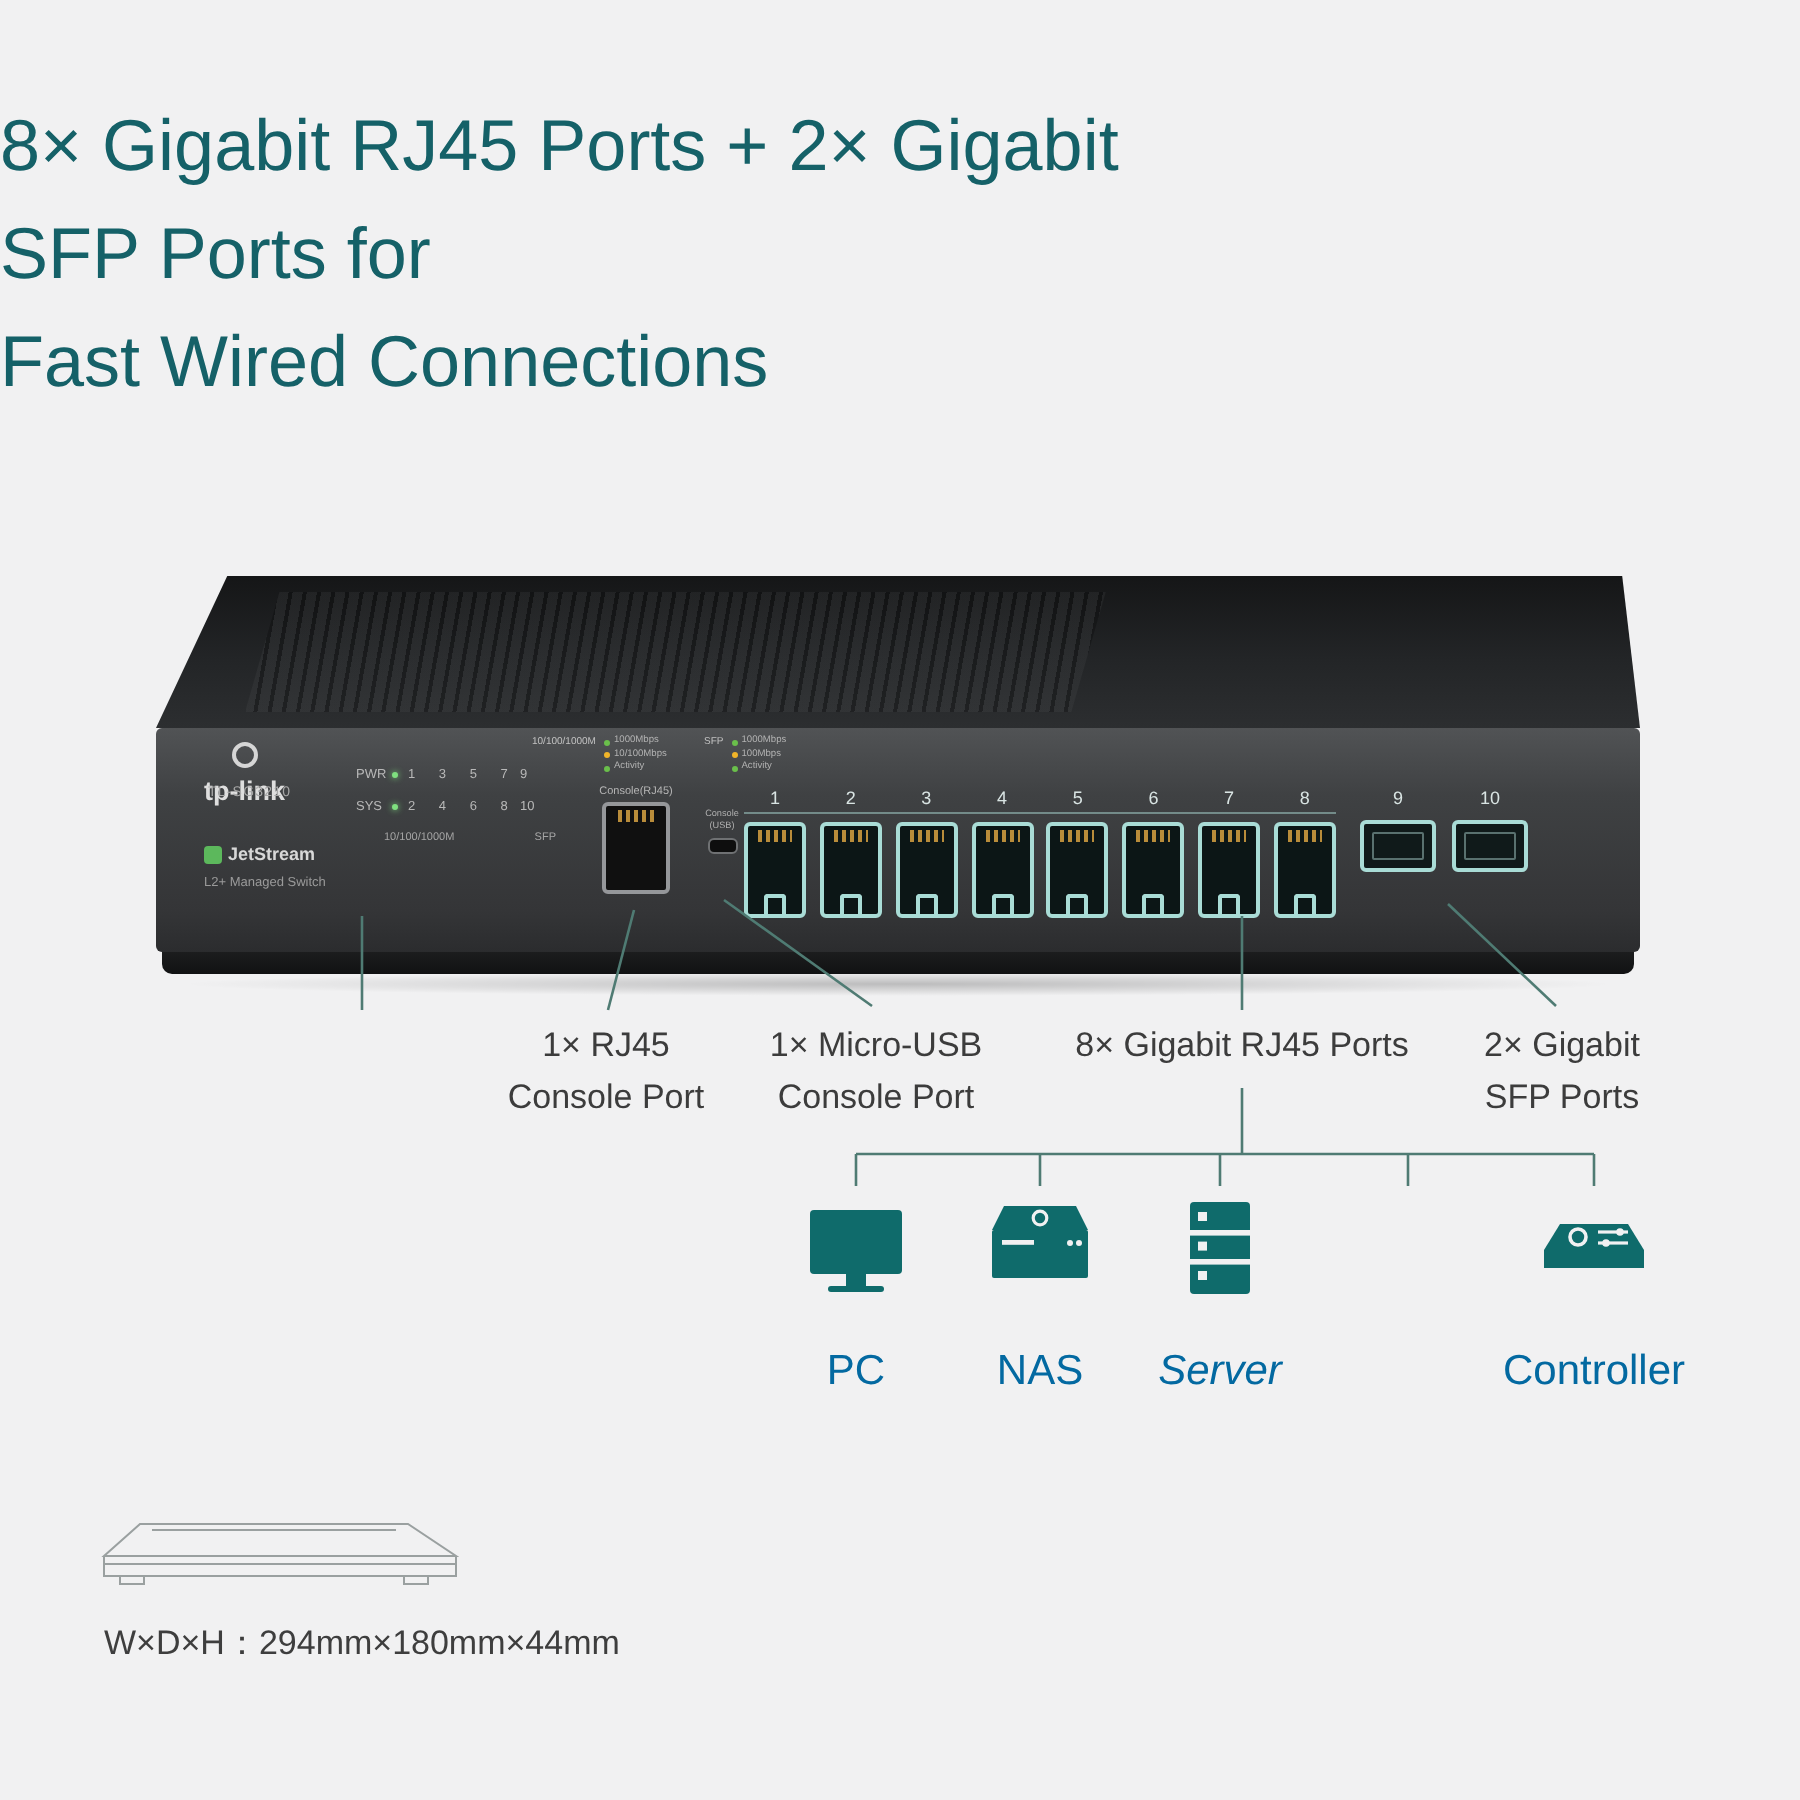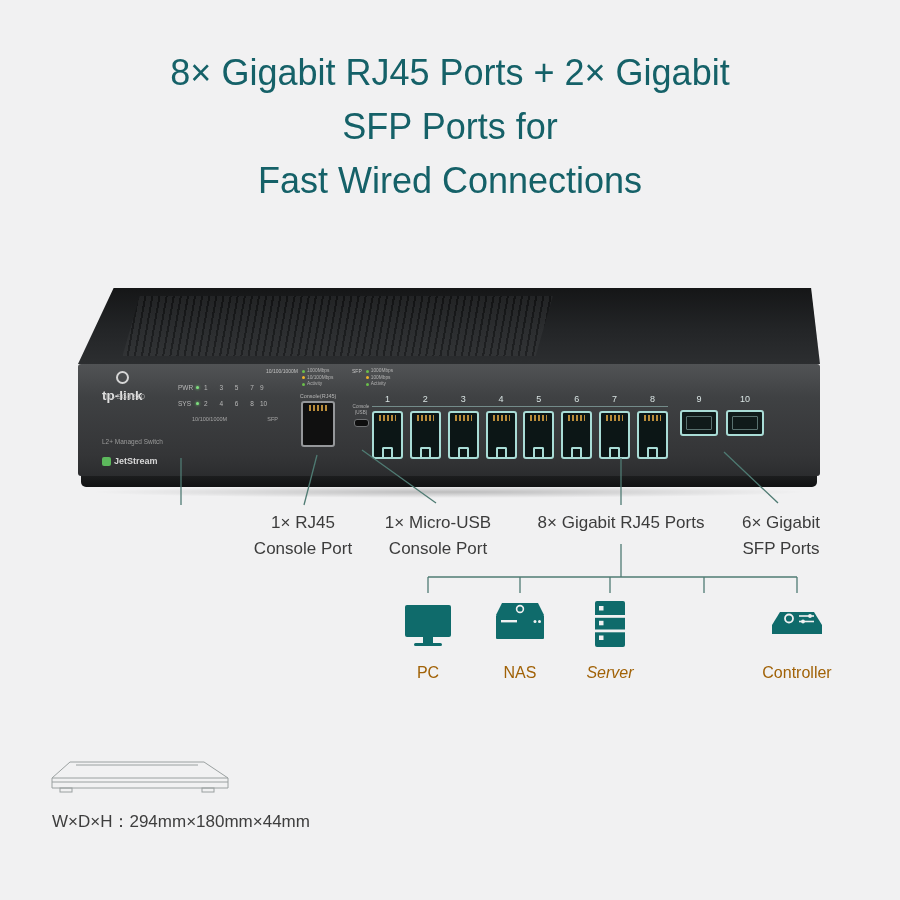--- a/index.html
+++ b/index.html
@@ -1,20 +1,20 @@
 <!DOCTYPE html>
 <html><head>
 <meta charset="utf-8">
 <style>
   html,body{margin:0;padding:0;background:#e9e9ea;}
   .page{position:relative;width:900px;height:900px;background:#f1f1f2;overflow:hidden;
         font-family:"Liberation Sans","DejaVu Sans",sans-serif;margin:0 auto;}
 
   
-  .title{position:absolute;top:46px;left:0;width:100%;text-align:center;
+  .title{position:absolute;top:46px;left:0;width:100%;
          color:#156168;font-size:36px;line-height:54px;font-weight:400;}
 
   
   .switch{position:absolute;left:78px;top:288px;width:742px;height:206px;}
   .sw-top{position:absolute;left:0;top:0;width:100%;height:76px;
           background:linear-gradient(180deg,#151617,#232527 55%,#2c2e30);
           clip-path:polygon(4.8% 0,98.8% 0,100% 100%,0 100%);}
   .sw-vents{position:absolute;left:6%;top:8px;width:58%;height:60px;opacity:.45;
           background:repeating-linear-gradient(100deg,rgba(0,0,0,.55) 0 2px,rgba(90,92,94,.35) 2px 7px);
           clip-path:polygon(4% 0,100% 0,96% 100%,0 100%);}
@@ -24,21 +24,21 @@
           background:linear-gradient(180deg,#1c1d1e,#111213);}
   .sw-shadow{position:absolute;left:10px;right:10px;top:198px;height:12px;
           background:radial-gradient(ellipse at center,rgba(0,0,0,.22),rgba(0,0,0,0) 70%);}
 
   .fp{position:absolute;inset:0;color:#c9c9c9;}
   .fp-logo{position:absolute;left:24px;top:7px;display:flex;align-items:center;gap:4px;
            color:#dedede;font-weight:bold;font-size:13.5px;flex-direction:column;}
   .logo-ring{display:inline-block;width:9px;height:9px;border:2.5px solid #d6d6d6;border-radius:50%;}
   .fp-model{position:absolute;left:26px;top:29px;font-size:7px;color:#a8a8a8;letter-spacing:.6px;}
   .fp-jet{position:absolute;left:24px;top:58px;display:flex;align-items:flex-end;gap:3px;
-          font-size:9px;font-weight:bold;color:#d8d8d8;margin-top:34px;}
+          font-size:9px;font-weight:bold;color:#d8d8d8;}
   .jet-badge{width:9px;height:9px;border-radius:2px;background:#5cb85c;}
   .fp-l2{position:absolute;left:24px;top:74px;font-size:6.5px;color:#9a9a9a;}
 
   .fp-led{position:absolute;left:100px;top:20px;width:100px;font-size:6.5px;color:#b8b8b8;}
   .led-row{display:flex;align-items:center;margin-bottom:9px;}
   .ll{width:18px;}
   .ldot{width:3px;height:3px;border-radius:50%;background:#7fe07f;box-shadow:0 0 3px #7fe07f;margin-right:5px;}
   .lnums{letter-spacing:5px;width:56px;}
   .cap{font-size:5.5px;color:#a5a5a5;}
   .led-caps{display:flex;justify-content:space-between;width:86px;margin-left:14px;}
@@ -87,21 +87,21 @@
   .callout{position:absolute;text-align:center;color:#3c3c3c;font-size:17px;line-height:26px;}
   .co-0{left:101px;top:510px;width:160px;}
   .co-1{left:233px;top:510px;width:140px;}
   .co-2{left:358px;top:510px;width:160px;}
   .co-3{left:511px;top:510px;width:220px;}
   .co-4{left:706px;top:510px;width:150px;}
 
   
   .dev{position:absolute;top:596px;width:96px;text-align:center;}
   .dev svg{display:block;margin:0 auto;}
-  .dev-label{margin-top:12px;font-size:16px;color:#a16207;}
+  .dev-label{margin-top:22px;font-size:21px;color:#0369a1;}
   .dev-0{left:380px;} .dev-1{left:472px;} .dev-2{left:562px;font-style:italic;} .dev-3{left:656px;} .dev-4{left:749px;}
 
   
   .dim-svg{position:absolute;left:46px;top:748px;}
   .dim-text{position:absolute;left:52px;top:810px;font-size:17px;color:#3e3e3e;}
 </style>
 </head>
 <body>
 
 <div class="page">
@@ -255,21 +255,21 @@
   </div>
   <div class="callout co-2">
     <div>1× Micro-USB</div>
     <div>Console Port</div>
   </div>
   <div class="callout co-3">
     <div>8× Gigabit RJ45 Ports</div>
     <div></div>
   </div>
   <div class="callout co-4">
-    <div>6× Gigabit</div>
+    <div>2× Gigabit</div>
     <div>SFP Ports</div>
   </div>
 
   <div class="dev dev-0">
     <svg width="56" height="56" viewBox="0 0 56 56">
       <g fill="#0f6b6b">
         <rect x="5" y="9" width="46" height="32" rx="2"></rect>
         <rect x="23" y="41" width="10" height="6"></rect>
         <rect x="14" y="47" width="28" height="3" rx="1.5"></rect>
       </g>

